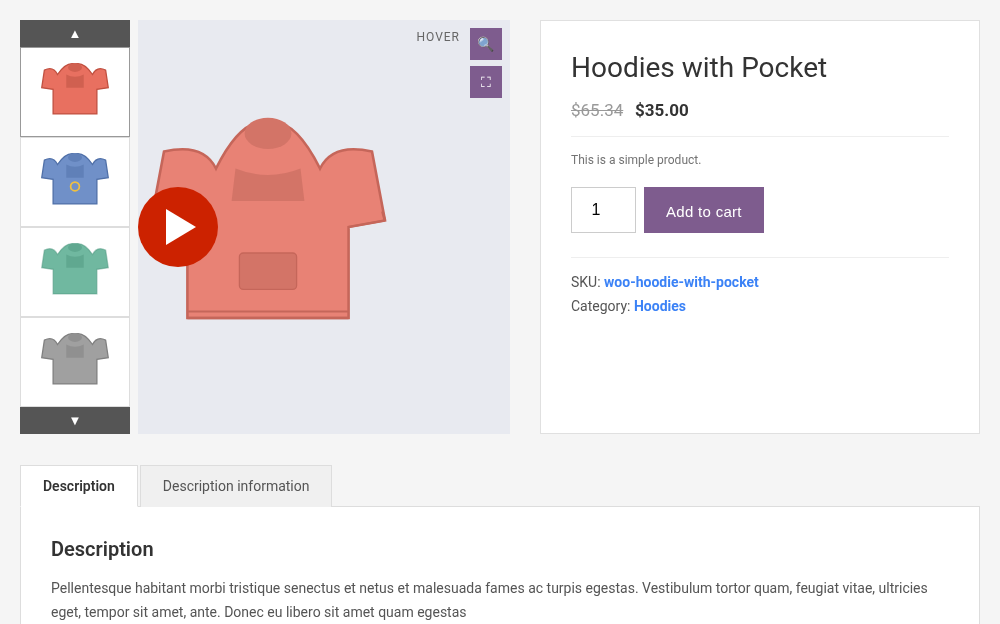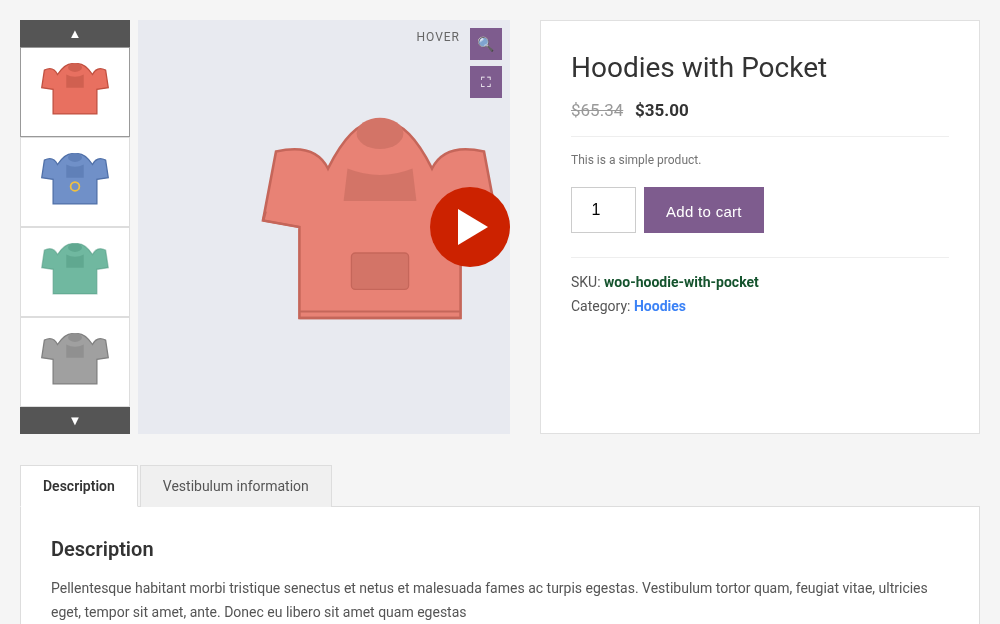--- a/index.html
+++ b/index.html
@@ -64,21 +64,21 @@
     .hoodie-red {
       width: 70px;
       height: 70px;
     }
     .main-image-area {
       flex: 1;
       background: #e8eaf0;
       position: relative;
       display: flex;
       align-items: center;
-      justify-content: flex-end;
+      justify-content: flex-start;
       min-height: 350px;
     }
     .hover-label {
       position: absolute;
       top: 10px;
       right: 50px;
       font-size: 12px;
       color: #666;
       letter-spacing: 1px;
     }
@@ -177,21 +177,21 @@
       font-size: 15px;
       cursor: pointer;
       font-weight: 500;
       letter-spacing: 0.3px;
     }
     .meta-row {
       font-size: 14px;
       color: #555;
       margin-bottom: 8px;
     }
-    .meta-row strong { color: #14532d; }
+    .meta-row strong { color: #3b82f6; }
     .meta-link { color: #3b82f6; text-decoration: none; font-weight: 700; }
     hr.divider {
       border: none;
       border-top: 1px solid #eee;
       margin: 16px 0;
     }
     
     .tabs-section {
       background: transparent;
     }
@@ -350,21 +350,21 @@
       </div>
     </div>
   </div>
 
   <div class="tabs-section">
     <div class="tabs-nav">
       <div class="tab-item active">
         <span>Description</span>
       </div>
       <div class="tab-item">
-        <span>Vestibulum information</span>
+        <span>Description information</span>
       </div>
     </div>
     <div class="tab-content">
       <h2 class="tab-content-title">Description</h2>
       <p class="tab-content-text">Pellentesque habitant morbi tristique senectus et netus et malesuada fames ac turpis egestas. Vestibulum tortor quam, feugiat vitae, ultricies eget, tempor sit amet, ante. Donec eu libero sit amet quam egestas</p>
     </div>
   </div>
 </div>
 
 </body></html>

